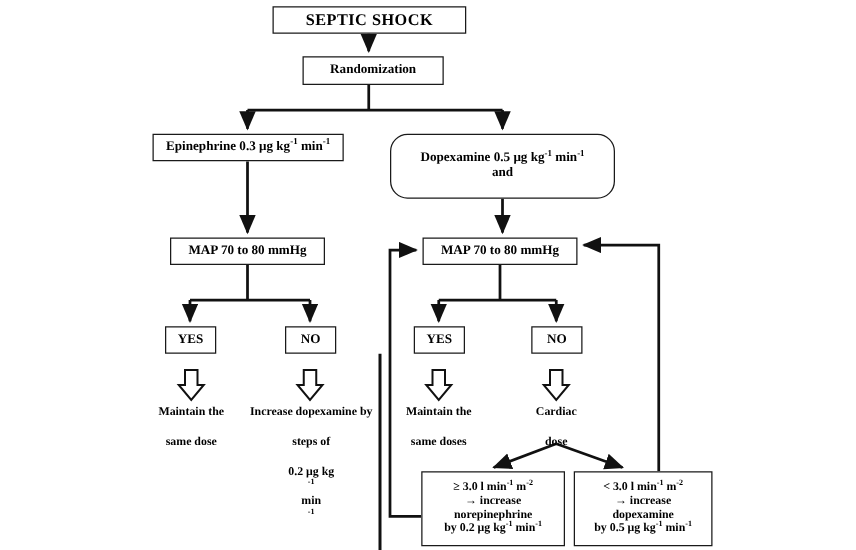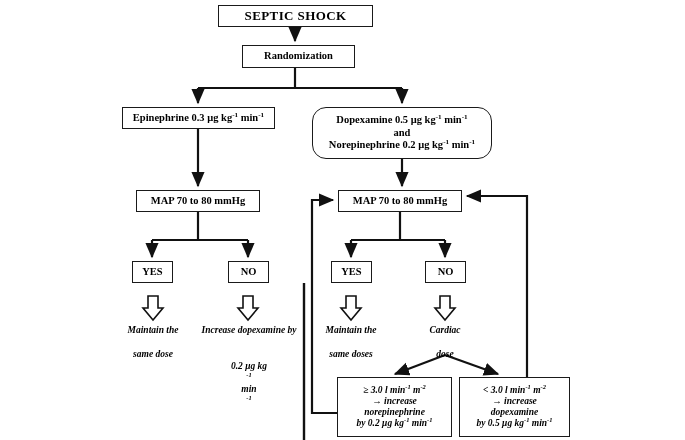--- a/index.html
+++ b/index.html
@@ -9,21 +9,21 @@
   svg.flow{position:absolute;left:0;top:0;width:685px;height:440px;}
   .node{position:absolute;box-sizing:border-box;border:1px solid #1a1a1a;
         background:#ffffff;display:flex;align-items:center;justify-content:center;
         text-align:center;font-weight:bold;color:#000;line-height:1.18;}
   .freetext{position:absolute;text-align:center;font-weight:bold;color:#000;
             line-height:1.25;display:flex;align-items:flex-start;justify-content:center;}
   .freetext span{display:block;width:100%;}
   sup{font-size:0.68em;vertical-align:super;line-height:0;}
   .t13{font-size:13px;}
   .t11{font-size:10.5px;}
-  .t95{font-size:9.5px;font-style:italic;}
+  .t95{font-size:9.5px;}
 </style>
 </head>
 <body>
 
 <div id="chart-root">
 
   <svg class="flow" viewBox="0 0 685 440">
     <defs>
       <marker id="ah" markerWidth="8" markerHeight="8" refX="6.4" refY="3" orient="auto">
         <path d="M0,0 L7,3 L0,6 z" fill="#111"></path>
@@ -76,42 +76,41 @@
 
   <div class="node t11" style="left:122px;top:107px;width:153px;height:22px;">
       <span>
        <span>Epinephrine 0.3 μg kg</span><sup>-1</sup><span> min</span><sup>-1</sup>
   </span>
     </div>
 
   <div class="node t11" style="left:312px;top:107px;width:180px;height:52px;flex-direction:column;justify-content:center;border-radius:14px;">
     <div><span>Dopexamine 0.5 μg kg</span><sup>-1</sup><span> min</span><sup>-1</sup></div>
     <div>and</div>
-    <div><span>Norepinephrine 0.2 μg kg</span><sup>-1</sup><span> min</span><sup>-1</sup></div>
   </div>
 
   <div class="node t11" style="left:136px;top:190px;width:124px;height:22px;">MAP 70 to 80 mmHg</div>
   <div class="node t11" style="left:338px;top:190px;width:124px;height:22px;">MAP 70 to 80 mmHg</div>
 
   <div class="node t11" style="left:132px;top:261px;width:41px;height:22px;">YES</div>
   <div class="node t11" style="left:228px;top:261px;width:41px;height:22px;">NO</div>
   <div class="node t11" style="left:331px;top:261px;width:41px;height:22px;">YES</div>
   <div class="node t11" style="left:425px;top:261px;width:41px;height:22px;">NO</div>
 
   <div class="freetext t95" style="left:108px;top:325px;width:90px;">
       <span>
     <span>Maintain the</span><br>
     <span>same dose</span>
   </span>
     </div>
 
   <div class="freetext t95" style="left:190px;top:325px;width:118px;">
       <span>
     <span>Increase dopexamine by</span><br>
-    <br>
+    <span>steps of</span><br>
     <span>0.2 μg kg</span><sup>-1</sup><span> min</span><sup>-1</sup><br>
     
   </span>
     </div>
 
   <div class="freetext t95" style="left:306px;top:325px;width:90px;">
       <span>
     <span>Maintain the</span><br>
     <span>same doses</span>
   </span>

